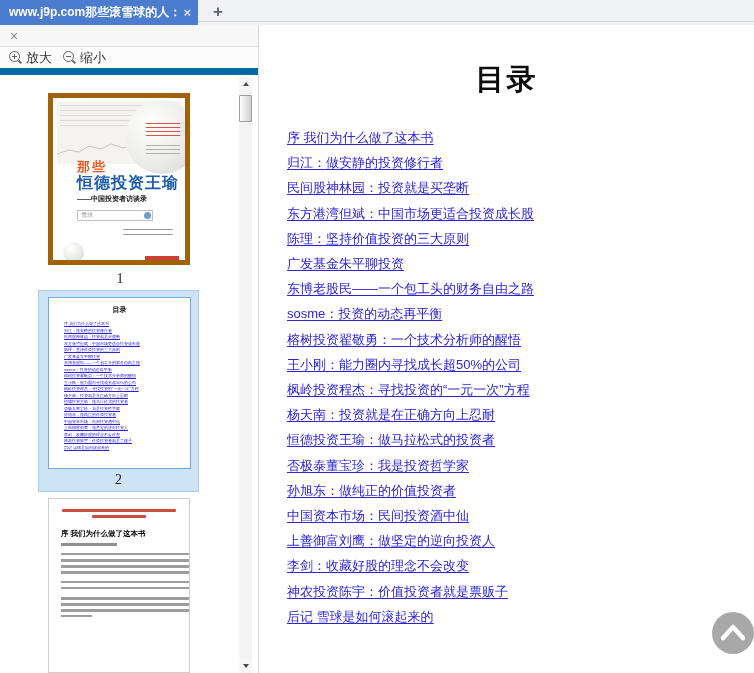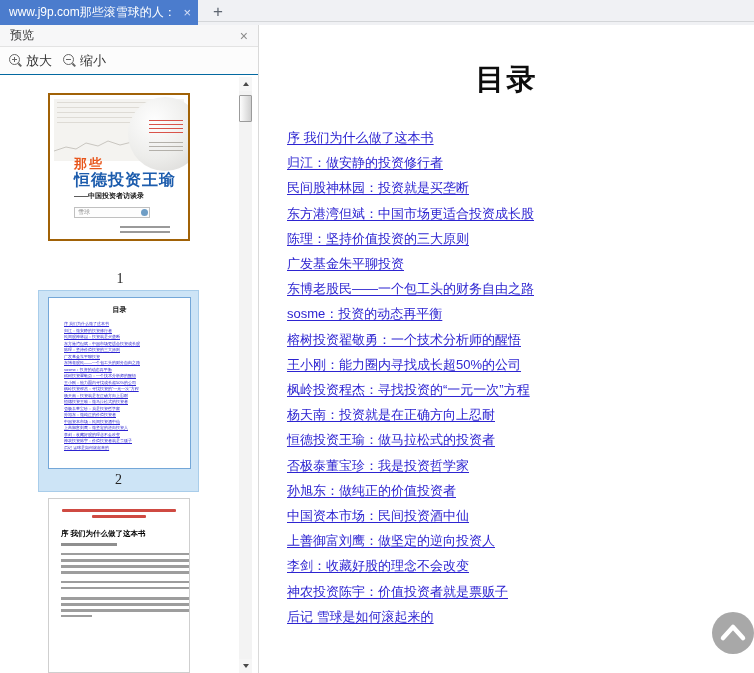--- a/index.html
+++ b/index.html
@@ -1,58 +1,58 @@
 <!DOCTYPE html>
 <html style="--tab-blue: #4b7ccd; --link-blue: #2d24d1; --sel-fill: #cde4f6; --sel-border: #a9cdea; --cover-orange: #e8561c; --cover-blue: #1c5cad; --top-btn: #a8a8a8;"><head>
 <meta charset="utf-8">
 <style>
   html,body{margin:0;padding:0;}
   body{
     width:754px;height:673px;position:relative;overflow:hidden;
     font-family:"Liberation Sans",sans-serif;background:#fff;
   }
   
-  .tabbar{position:absolute;top:0;left:0;right:0;height:41px;background:#f0f1f4;}
+  .tabbar{position:absolute;top:0;left:0;right:0;height:41px;background:#f0f1f4;font-weight:bold;}
   .tabbar::after{content:"";position:absolute;left:198px;right:0;top:21px;height:1px;background:#d4d6d9;}
   .tab{position:absolute;left:0;top:0;width:198px;height:25px;background:var(--tab-blue,#4b7ccd);
     color:#fff;display:flex;align-items:center;box-sizing:border-box;padding:0 7px 0 9px;font-size:12px;z-index:2;}
   .tab-title{flex:1;white-space:nowrap;overflow:hidden;}
   .tab-close{color:#d6e0f8;font-size:13px;line-height:13px;margin-left:4px;cursor:pointer;}
   .newtab{position:absolute;left:206px;top:2px;width:24px;height:19px;color:#5e6671;
     font-size:17px;line-height:19px;text-align:center;cursor:pointer;}
   
   .panel{position:absolute;top:25px;left:0;width:259px;bottom:0;background:#fff;
     border-right:1px solid #d9d9d9;box-sizing:border-box;}
   .panel-header{height:22px;box-sizing:border-box;background:#f7f7f8;border-bottom:1px solid #e3e3e3;
     display:flex;align-items:center;padding:0 10px;font-size:12px;color:#3b3b3b;}
   .panel-header .ph-title{flex:1;}
   .panel-close{color:#8b8b8b;font-size:14px;cursor:pointer;}
-  .panel-toolbar{height:28px;box-sizing:border-box;background:#fcfcfc;border-bottom:1px solid #0369a1;
+  .panel-toolbar{height:28px;box-sizing:border-box;background:#fcfcfc;border-bottom:7px solid #0369a1;
     display:flex;align-items:center;gap:5px;padding:0 9px;font-size:13px;color:#333;}
   .tool-btn{display:flex;align-items:center;gap:4px;cursor:pointer;margin-right:6px;}
   .mag{width:13px;height:13px;position:relative;display:inline-block;}
   .mag::before{content:"";position:absolute;left:0;top:0;width:9px;height:9px;border:1px solid #666;border-radius:50%;}
   .mag::after{content:"";position:absolute;width:4px;height:1.5px;background:#666;transform:rotate(45deg);left:9px;top:10px;}
   .mag .h{position:absolute;left:3px;top:5px;width:5px;height:1px;background:#666;}
   .mag .v{position:absolute;left:5px;top:3px;width:1px;height:5px;background:#666;}
   
   .thumbs{position:absolute;top:50px;left:0;right:0;bottom:0;overflow:hidden;background:#fff;}
   .vscroll{position:absolute;top:2px;bottom:0;right:6px;width:13px;}
   .vtrack{position:absolute;top:14px;bottom:14px;left:0;right:0;background:#f3f3f3;}
   .vbtn{position:absolute;left:0;right:0;height:14px;background:#f6f6f6;display:flex;align-items:center;justify-content:center;cursor:pointer;}
   .vbtn.up{top:0;} .vbtn.down{bottom:0;}
   .tri-up{width:0;height:0;border-left:3.5px solid transparent;border-right:3.5px solid transparent;border-bottom:4px solid #4a4a4a;}
   .tri-down{width:0;height:0;border-left:3.5px solid transparent;border-right:3.5px solid transparent;border-top:4px solid #4a4a4a;}
   .vthumb{position:absolute;left:0;top:18px;width:13px;height:27px;box-sizing:border-box;
     background:linear-gradient(90deg,#fdfdfd,#cfcfcf);border:1px solid #9b9b9b;border-radius:1px;cursor:grab;}
   .page-label{position:absolute;left:0;width:240px;text-align:center;
     font-family:"Liberation Serif",serif;font-size:14px;color:#222;}
   
-  .page1{position:absolute;left:48px;top:18px;width:142px;height:148px;background:#fff;
-    border:2px solid #a16207;box-sizing:border-box;overflow:hidden;cursor:pointer;}
+  .page1{position:absolute;left:48px;top:18px;width:142px;height:172px;background:#fff;
+    border:5px solid #a16207;box-sizing:border-box;overflow:hidden;cursor:pointer;}
   .cov-web{position:absolute;left:4px;top:4px;right:4px;height:62px;background:#f4f3f0;}
   .cov-rows{position:absolute;left:3px;top:3px;right:30px;height:24px;
     background:repeating-linear-gradient(to bottom,#dedbd5 0,#dedbd5 1px,transparent 1px,transparent 5px);}
   .cov-chart{position:absolute;left:0;bottom:2px;}
   .cov-ball{position:absolute;right:-14px;top:2px;width:74px;height:74px;border-radius:50%;
     background:radial-gradient(circle at 35% 32%,#fefefe,#ececea 55%,#dddcda 85%);}
   .cov-redlines{position:absolute;right:5px;top:25px;width:34px;height:14px;
     background:repeating-linear-gradient(to bottom,#d9534a 0,#d9534a 1.5px,transparent 1.5px,transparent 4px);}
   .cov-graylines{position:absolute;right:5px;top:47px;width:34px;height:11px;
     background:repeating-linear-gradient(to bottom,#b3b0aa 0,#b3b0aa 1px,transparent 1px,transparent 4px);}
@@ -109,21 +109,20 @@
 <div class="tabbar">
   <div class="tab">
     <span class="tab-title">www.j9p.com那些滚雪球的人：</span>
     <span class="tab-close">×</span>
   </div>
   <div class="newtab">+</div>
 </div>
 
 <div class="panel">
   <div class="panel-header">
-    <span class="ph-title">预览</span>
     <span class="panel-close">×</span>
   </div>
   <div class="panel-toolbar">
     <span class="tool-btn">
       <span class="mag">
           <span class="h"></span>
           <span class="v"></span>
         </span>
       <span>放大</span>
     </span>

